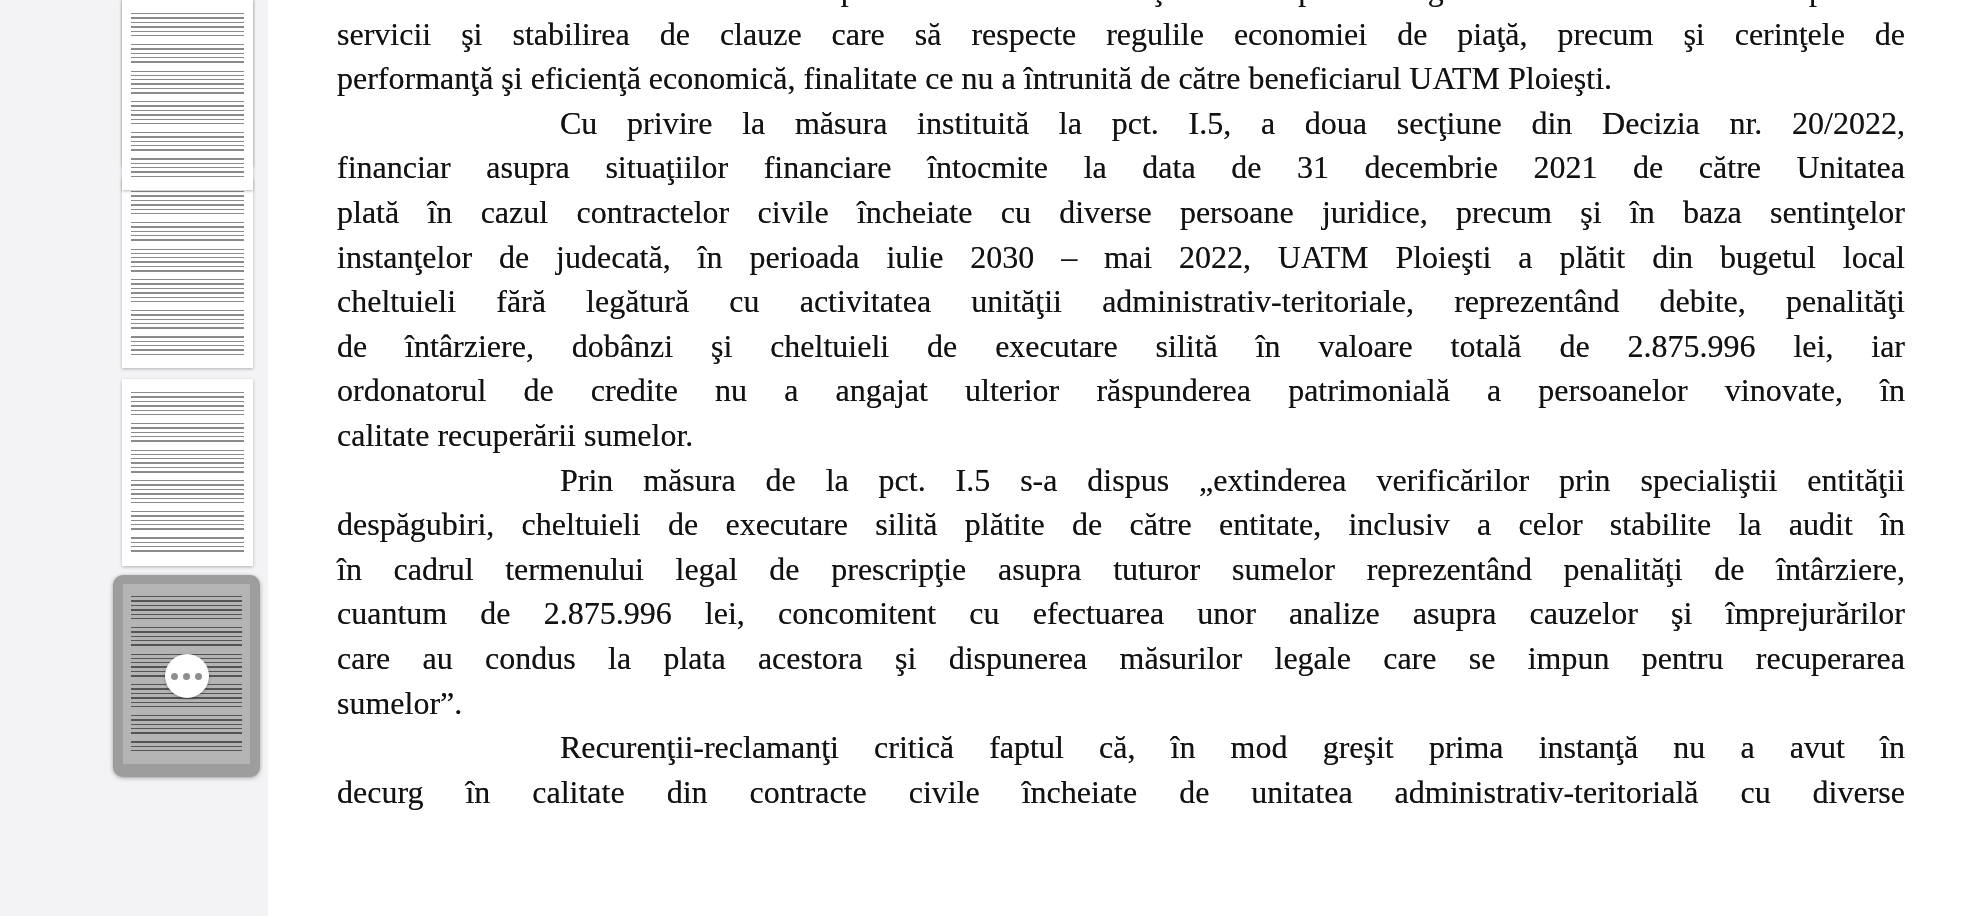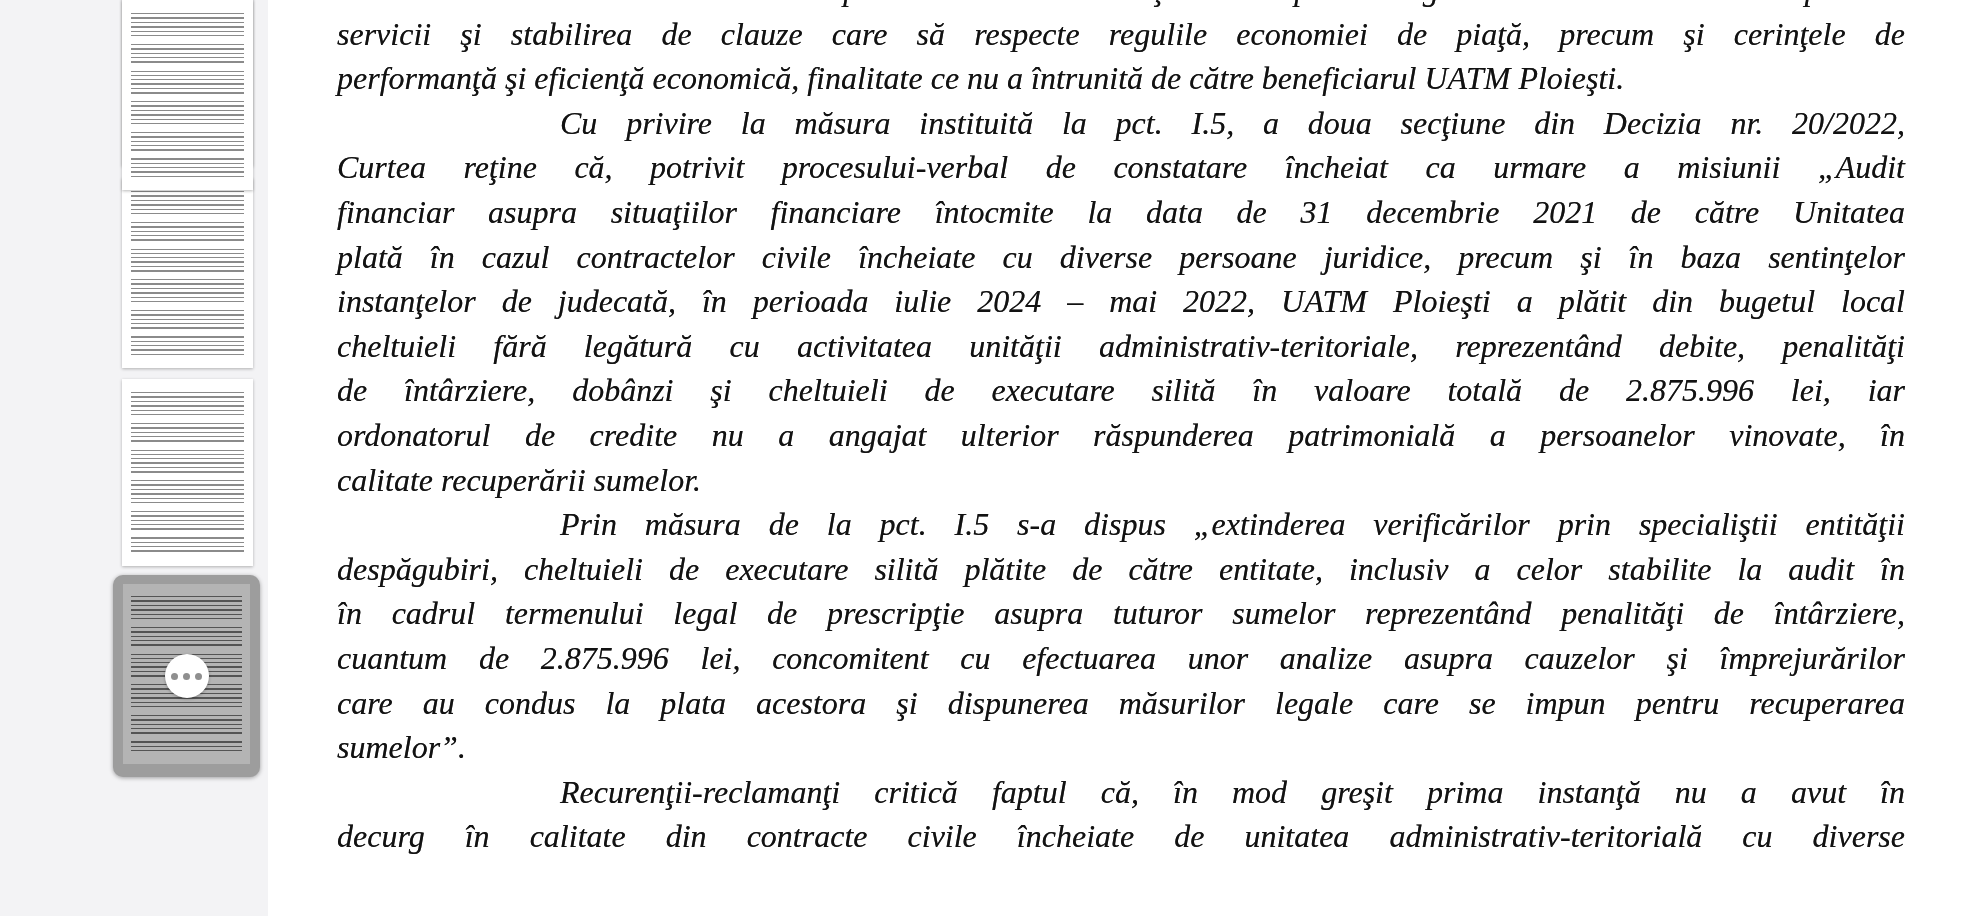--- a/index.html
+++ b/index.html
@@ -70,21 +70,21 @@
     position:absolute;left:268px;top:0;width:1712px;height:916px;
     background:#ffffff;overflow:hidden;
   }
   .doc-text{
     position:absolute;left:69px;top:-33px;width:1568px;
     font-size:32px;line-height:44.6px;color:#121212;
     text-shadow:0 0 .6px rgba(0,0,0,.65);
   }
   .line{
     text-align:justify;text-align-last:justify;text-justify:inter-word;
-    white-space:normal;height:44.6px;overflow:visible;font-style:italic;
+    white-space:normal;height:44.6px;overflow:visible;
   }
   .line.left{text-align:left;text-align-last:left;}
   .line.indent{padding-left:223px;}
 </style>
 </head>
 <body>
 
 <div class="sidebar">
 
   <div class="thumb">
@@ -115,24 +115,23 @@
   </div>
 
 </div>
 
 <div class="main">
   <div class="doc-text" id="doc-text">
       <div class="line">necesară includerea acestei cote procentuale de 1% şi au impus renegocierea contractului de prestări</div>
       <div class="line">servicii şi stabilirea de clauze care să respecte regulile economiei de piaţă, precum şi cerinţele de</div>
       <div class="line left">performanţă şi eficienţă economică, finalitate ce nu a întrunită de către beneficiarul UATM Ploieşti.</div>
       <div class="line indent">Cu privire la măsura instituită la pct. I.5, a doua secţiune din Decizia nr. 20/2022,</div>
-      <div class="line">Curtea reţine că, potrivit procesului-verbal de constatare încheiat ca urmare a misiunii „Audit</div>
       <div class="line">financiar asupra situaţiilor financiare întocmite la data de 31 decembrie 2021 de către Unitatea</div>
       <div class="line">plată în cazul contractelor civile încheiate cu diverse persoane juridice, precum şi în baza sentinţelor</div>
-      <div class="line">instanţelor de judecată, în perioada iulie 2024 – mai 2022, UATM Ploieşti a plătit din bugetul local</div>
+      <div class="line">instanţelor de judecată, în perioada iulie 2030 – mai 2022, UATM Ploieşti a plătit din bugetul local</div>
       <div class="line">cheltuieli fără legătură cu activitatea unităţii administrativ-teritoriale, reprezentând debite, penalităţi</div>
       <div class="line">de întârziere, dobânzi şi cheltuieli de executare silită în valoare totală de 2.875.996 lei, iar</div>
       <div class="line">ordonatorul de credite nu a angajat ulterior răspunderea patrimonială a persoanelor vinovate, în</div>
       <div class="line left">calitate recuperării sumelor.</div>
       <div class="line indent">Prin măsura de la pct. I.5 s-a dispus „extinderea verificărilor prin specialiştii entităţii</div>
       <div class="line">despăgubiri, cheltuieli de executare silită plătite de către entitate, inclusiv a celor stabilite la audit în</div>
       <div class="line">în cadrul termenului legal de prescripţie asupra tuturor sumelor reprezentând penalităţi de întârziere,</div>
       <div class="line">cuantum de 2.875.996 lei, concomitent cu efectuarea unor analize asupra cauzelor şi împrejurărilor</div>
       <div class="line">care au condus la plata acestora şi dispunerea măsurilor legale care se impun pentru recuperarea</div>
       <div class="line left">sumelor”.</div>

